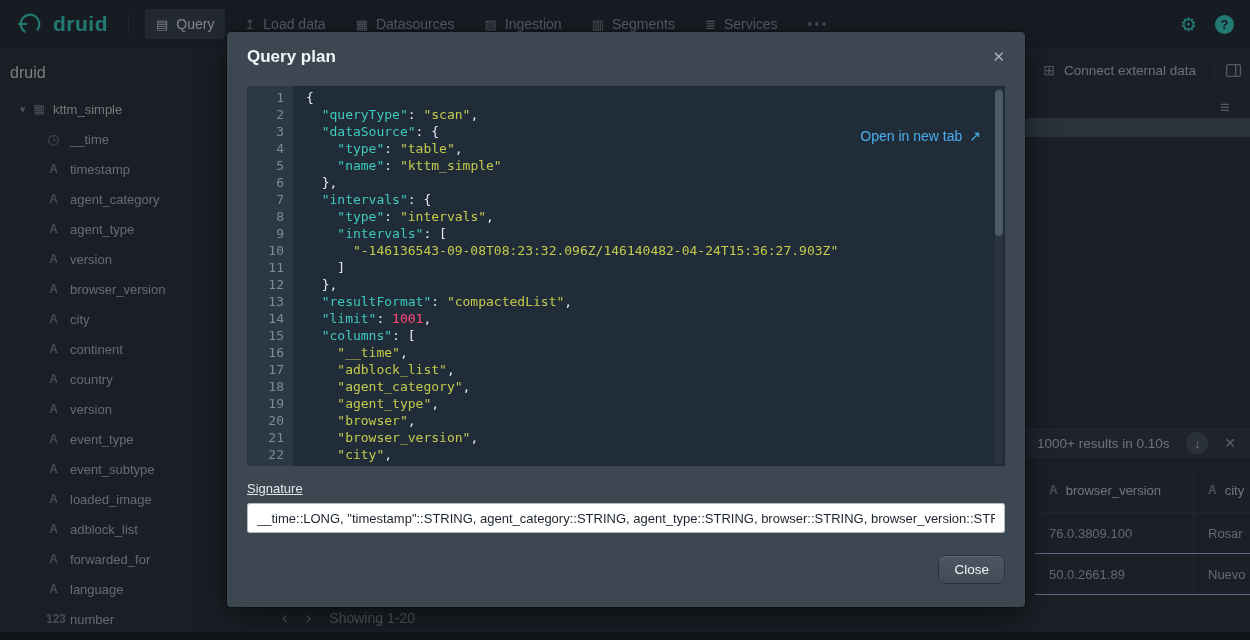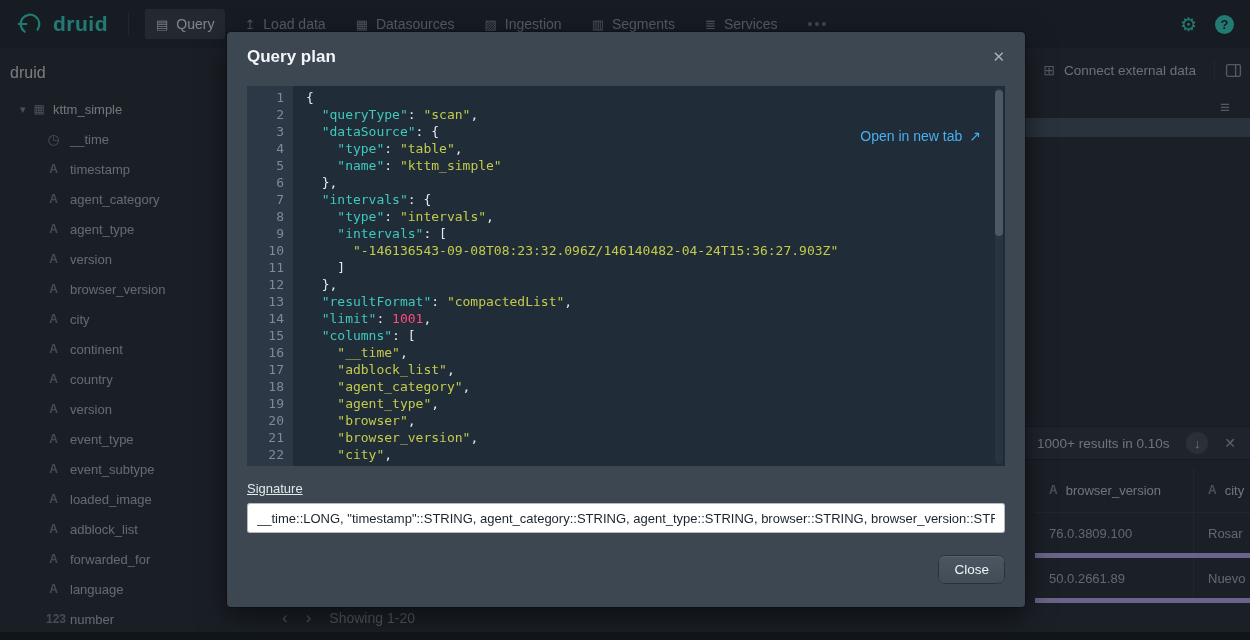--- a/index.html
+++ b/index.html
@@ -75,21 +75,21 @@
   .status-text { color:#ccd3da; font-size:13.5px; }
   .dl-circle {
     margin-left:auto; width:22px; height:22px; border-radius:50%; background:#49545f;
     color:#d7dde3; font-size:13px; display:flex; align-items:center; justify-content:center; cursor:pointer;
   }
   .x-glyph { color:#aab3bc; font-size:14px; margin:0 14px 0 16px; cursor:pointer; }
 
   .results-table { position:absolute; top:420px; left:805px; right:0; }
   .rt-header, .rt-row { display:grid; grid-template-columns:158px 1fr; }
   .rt-header { height:44px; border-bottom:1px solid #39424c; }
-  .rt-row { height:40px; border-bottom:5px solid #c4b5fd; cursor:pointer; }
+  .rt-row { height:40px; border-bottom:1px solid #c4b5fd; cursor:pointer; }
   .rt-cell {
     display:flex; align-items:center; padding-left:14px; overflow:hidden; white-space:nowrap;
     color:#b6bec7; font-size:13px;
   }
   .rt-head { color:#cfd6dd; gap:8px; }
   .rt-cell:nth-child(2) { border-left:1px solid #39424c; }
   .rt-a { color:#8a939e; font-size:12px; font-weight:bold; }
 
   .pagination { position:absolute; top:560px; left:52px; display:flex; align-items:center; gap:18px; color:#9aa4ae; font-size:14px; }
   .pg-chev { font-size:17px; cursor:pointer; }

